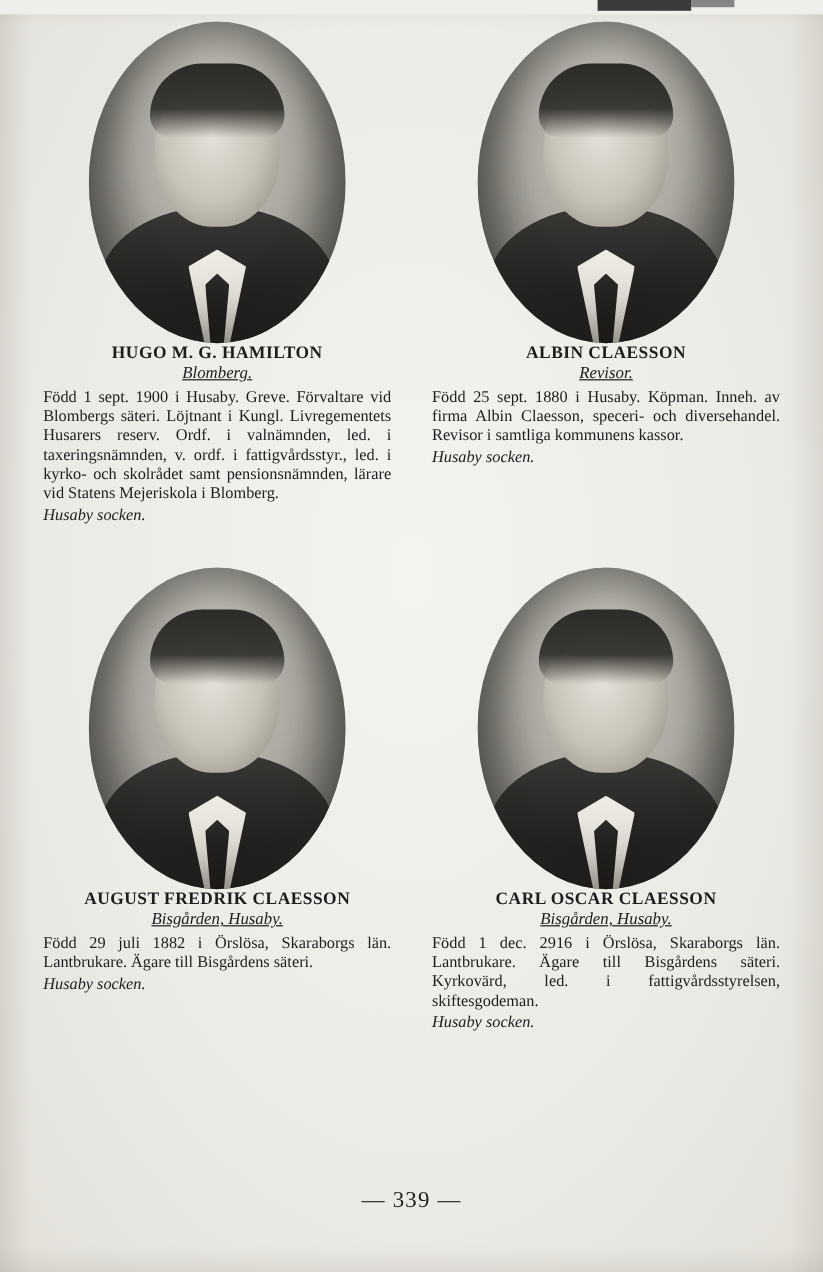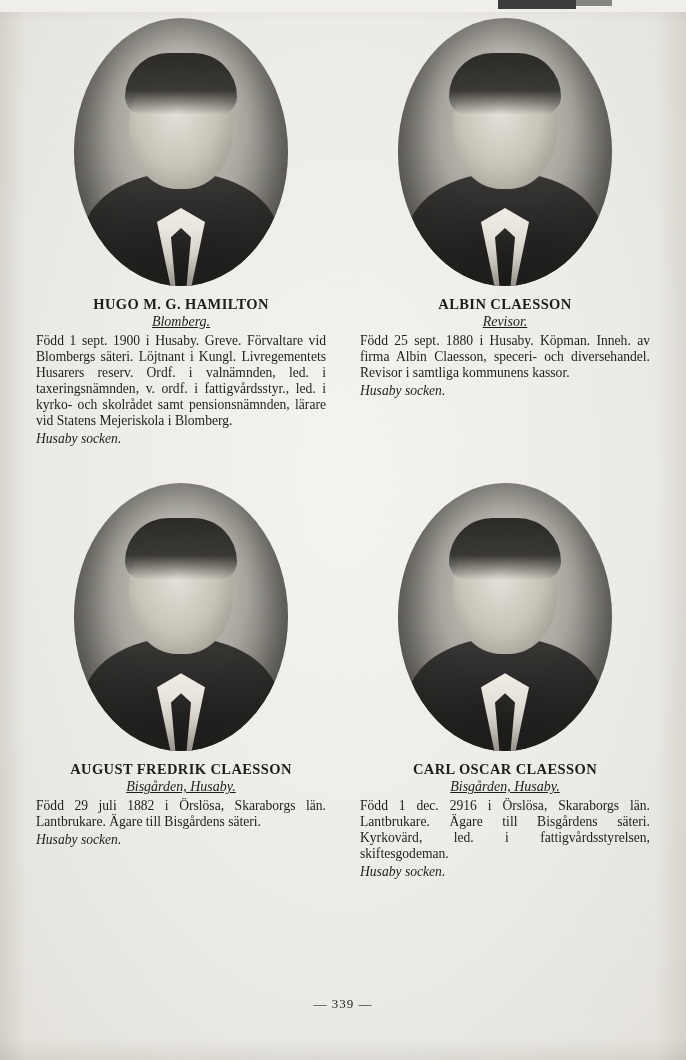--- a/index.html
+++ b/index.html
@@ -156,21 +156,20 @@
   .portrait .vignette {
     position: absolute;
     inset: 0;
     border-radius: 50%;
     box-shadow: inset 0 0 34px 12px rgba(40,38,34,0.45);
   }
 
   .caption {
     width: 100%;
     text-align: center;
-    margin-top: 10px;
   }
   .name {
     font-size: 14.5px;
     letter-spacing: 0.4px;
     font-variant: small-caps;
     text-transform: uppercase;
     font-weight: 600;
   }
   .place {
     font-size: 14px;
@@ -192,21 +191,21 @@
     font-style: italic;
     text-align: left;
   }
 
   .footer {
     position: absolute;
     left: 0;
     right: 0;
     bottom: 48px;
     text-align: center;
-    font-size: 13px;
+    font-size: 19px;
     letter-spacing: 1px;
   }
 </style>
 </head>
 <body>
 
 <div class="page"></div>
 
 <div class="scan-edge">
   <div class="blot"></div>

